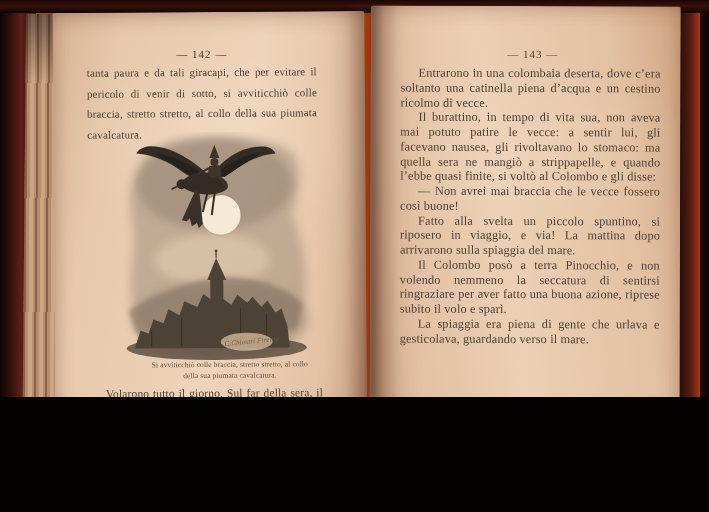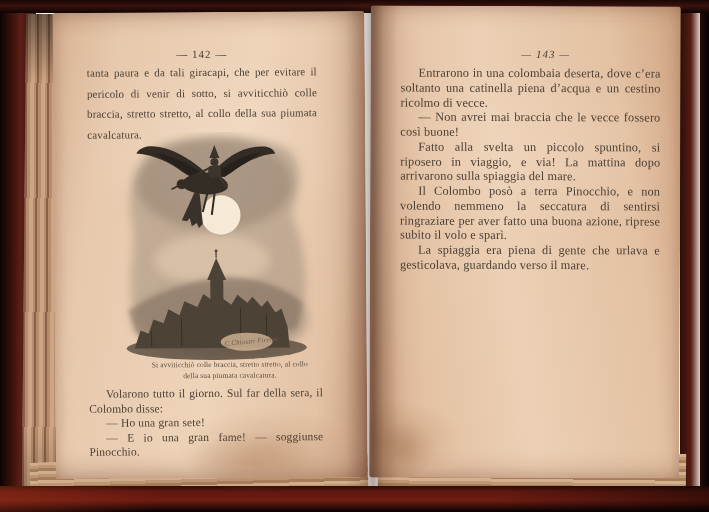--- a/index.html
+++ b/index.html
@@ -1,16 +1,16 @@
 <!DOCTYPE html>
 <html lang="it"><head>
 <meta charset="utf-8">
 <style>
   html,body{margin:0;padding:0;background:#050302;}
-  .scene{position:relative;width:709px;height:512px;overflow:hidden;background:#ffffff;
+  .scene{position:relative;width:709px;height:397px;overflow:hidden;background:#c2410c;
          font-family:"Liberation Serif","DejaVu Serif",serif;}
   
   .cover-left{position:absolute;left:0;top:0;width:36px;height:512px;z-index:1;
     background:linear-gradient(to right,#0a0404 0%,#33100b 28%,#5c1f17 58%,#411310 82%,#1d0806 100%);}
   .cover-right{position:absolute;left:680px;top:0;width:29px;height:512px;z-index:1;
     background:linear-gradient(to left,#040202 0%,#270b07 30%,#56201732 0,#561c14 62%,#2c0f0a 100%);}
   .cover-top{position:absolute;left:0;top:0;width:709px;height:13px;z-index:3;
     background:linear-gradient(to bottom,#190705 0%,#3b120c 45%,#0d0403 100%);}
   .cover-bottom{position:absolute;left:0;top:486px;width:709px;height:26px;z-index:3;
     background:linear-gradient(to right,rgba(170,55,30,.35),rgba(0,0,0,0) 22%,rgba(0,0,0,0) 70%,rgba(0,0,0,.45)),
@@ -40,21 +40,21 @@
       radial-gradient(220px 130px at 55% 30%,rgba(255,242,226,.16),rgba(255,242,226,0) 70%),
       linear-gradient(262deg,#d0a582 0%,#e3c1a3 20%,#ecd0b5 55%,#e2bfa1 86%,#d2a683 100%);
     box-shadow:inset 28px 0 36px -18px rgba(96,52,32,.5),inset -12px 0 20px -12px rgba(120,70,45,.3),
                inset 0 12px 20px -14px rgba(110,60,40,.3),inset 0 -16px 24px -16px rgba(120,70,45,.35);}
   .gutter-shadow{position:absolute;left:346px;top:4px;width:52px;height:482px;z-index:5;pointer-events:none;
     background:linear-gradient(to right,rgba(80,40,25,0) 0%,rgba(80,40,25,.16) 32%,rgba(48,22,13,.38) 52%,rgba(80,40,25,.14) 72%,rgba(80,40,25,0) 100%);}
   
   .ink{color:#4a3e34;letter-spacing:.15px;}
   .page-number{position:absolute;text-align:center;font-size:11px;color:#4a3e34;letter-spacing:1px;}
   .left-page .page-number{left:34px;top:36px;width:230px;}
-  .right-page .page-number{left:45px;top:42px;width:260px;font-style:italic;}
+  .right-page .page-number{left:32px;top:42px;width:260px;}
   .text-block{position:absolute;text-align:justify;}
   .text-block p{margin:0;text-indent:17px;}
   p.cont{text-indent:0;}
   .left-top{left:34px;top:50px;width:230px;font-size:11px;line-height:20.5px;}
   .left-bottom{left:34px;top:374px;width:234px;font-size:11.5px;line-height:14.6px;}
   .right-col{left:30px;top:60px;width:260px;font-size:12.3px;line-height:14.75px;}
   .right-col p{text-indent:18px;}
   .caption{position:absolute;left:62px;top:348px;width:226px;text-align:center;
     font-size:7.5px;line-height:10.5px;color:#594b3f;letter-spacing:.1px;}
   .illustration{position:absolute;left:66px;top:120px;width:218px;height:228px;}
@@ -147,20 +147,21 @@
     </div>
 
     <div class="stain stain-left"></div>
   </div>
 
   <div class="page right-page ink">
     <div class="page-number">— 143 —</div>
 
     <div class="text-block right-col">
       <p>Entrarono in una colombaia deserta, dove c’era soltanto una catinella piena d’acqua e un cestino ricolmo di vecce.</p>
+      <p>Il burattino, in tempo di vita sua, non aveva mai potuto patire le vecce: a sentir lui, gli facevano nausea, gli rivoltavano lo stomaco: ma quella sera ne mangiò a strippapelle, e quando l’ebbe quasi finite, si voltò al Colombo e gli disse:</p>
       <p>— Non avrei mai braccia che le vecce fossero così buone!</p>
       <p>Fatto alla svelta un piccolo spuntino, si riposero in viaggio, e via! La mattina dopo arrivarono sulla spiaggia del mare.</p>
       <p>Il Colombo posò a terra Pinocchio, e non volendo nemmeno la seccatura di sentirsi ringraziare per aver fatto una buona azione, riprese subito il volo e sparì.</p>
       <p>La spiaggia era piena di gente che urlava e gesticolava, guardando verso il mare.</p>
     </div>
 
     <div class="stain stain-right"></div>
   </div>
 
   <div class="gutter-shadow"></div>

